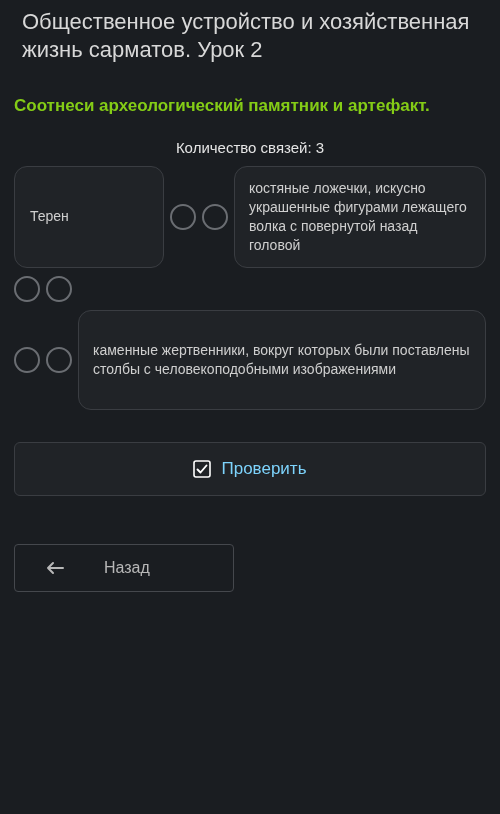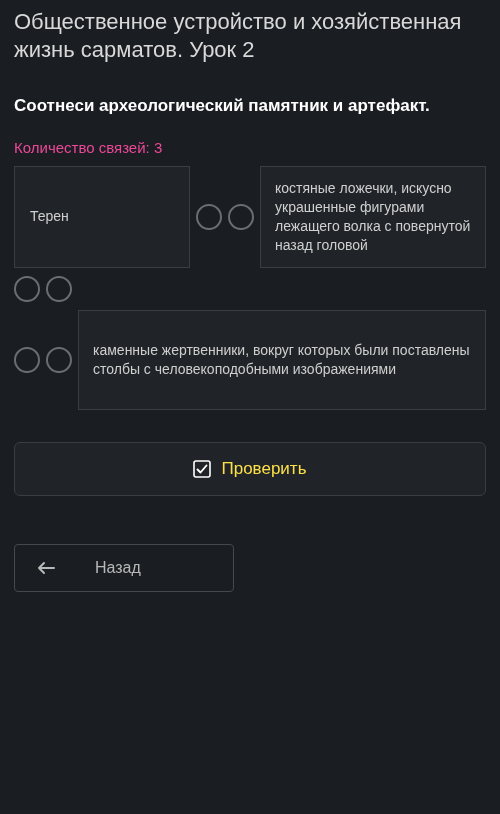--- a/index.html
+++ b/index.html
@@ -11,57 +11,59 @@
     font-family: -apple-system, BlinkMacSystemFont, "Segoe UI", Arial, sans-serif;
     padding: 8px 14px 14px 14px;
     overflow: hidden;
   }
   .title {
     font-size: 22px;
     font-weight: 400;
     color: #d8d8d8;
     line-height: 1.25;
     margin-bottom: 32px;
+    margin-left: 8px;
   }
   .instruction {
     font-size: 17px;
     font-weight: 600;
-    color: #ffffff;
+    color: #84cc16;
     line-height: 1.3;
     margin-bottom: 22px;
   }
   .count {
     font-size: 15px;
-    color: #ec4899;
+    color: #e5e5e5;
     margin-bottom: 10px;
+    text-align: center;
   }
   .match-area {
     display: flex;
     flex-direction: column;
     gap: 8px;
     margin-bottom: 32px;
   }
   .match-row {
     display: flex;
     align-items: stretch;
     gap: 6px;
   }
   .card {
     background: #202327;
     border: 1px solid #3a3d42;
-    border-radius: 0;
+    border-radius: 13px;
     padding: 12px 14px;
     font-size: 14px;
     color: #cfcfcf;
     line-height: 1.35;
     display: flex;
     align-items: center;
   }
   .card.left {
-    width: 176px;
+    width: 150px;
     flex-shrink: 0;
     min-height: 100px;
     padding-left: 15px;
   }
   .card.right {
     flex: 1;
     min-height: 100px;
   }
   .connector {
     width: 26px;
@@ -71,21 +73,21 @@
     align-self: center;
     flex-shrink: 0;
     background: transparent;
     cursor: pointer;
   }
   .check-btn {
     width: 100%;
     background: #202327;
     border: 1px solid #3a3d42;
     border-radius: 6px;
-    color: #fde047;
+    color: #7dd3fc;
     font-size: 17px;
     padding: 16px 8px;
     display: flex;
     align-items: center;
     justify-content: center;
     gap: 10px;
     cursor: pointer;
     margin-bottom: 48px;
   }
   .check-icon {
@@ -93,21 +95,21 @@
     height: 18px;
     display: inline-flex;
   }
   .back-btn {
     width: 220px;
     background: transparent;
     border: 1px solid #45484d;
     border-radius: 4px;
     color: #b8b8b8;
     font-size: 16px;
-    padding: 14px 0;
+    padding: 14px 9px;
     display: flex;
     align-items: center;
     justify-content: flex-start;
     cursor: pointer;
   }
   .back-icon {
     width: 18px;
     height: 14px;
     display: inline-flex;
     margin-left: 22px;

